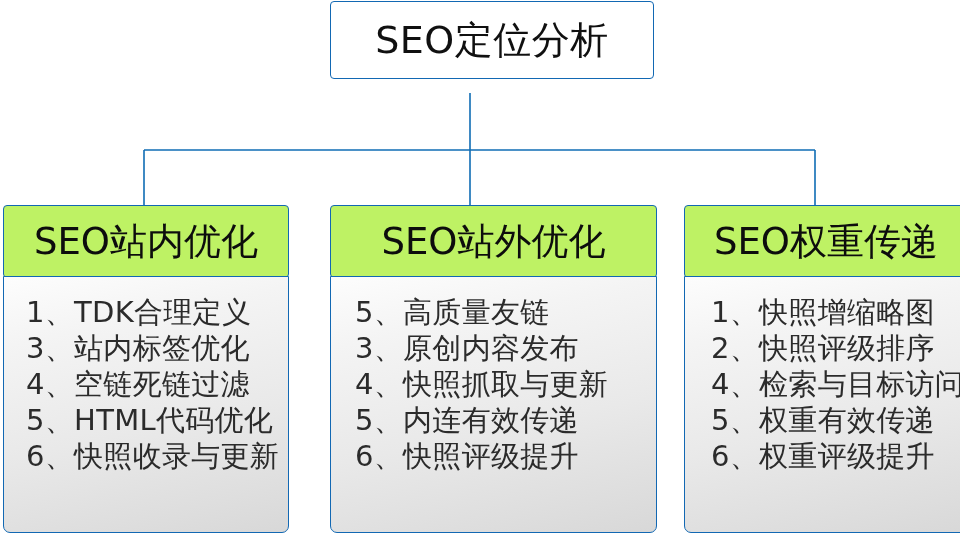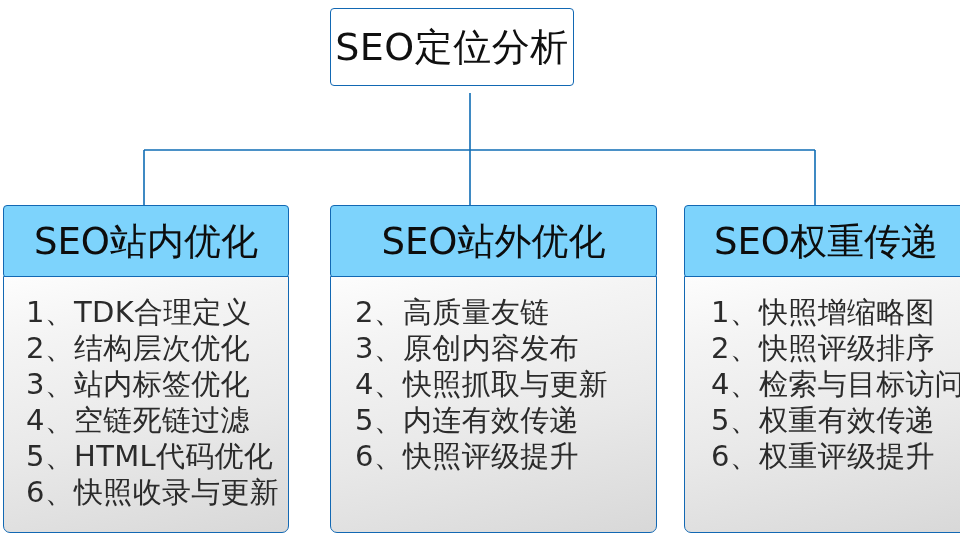--- a/index.html
+++ b/index.html
@@ -29,22 +29,22 @@
     top: 0;
     width: 960px;
     height: 550px;
     pointer-events: none;
   }
 
   
   .root-node {
     position: absolute;
     left: 330px;
-    top: 8px;
-    width: 244px;
+    top: 1px;
+    width: 324px;
     height: 78px;
     box-sizing: border-box;
     border: 1.6px solid #1268b3;
     border-radius: 4px;
     background: #ffffff;
     display: flex;
     align-items: center;
     justify-content: center;
   }
   .root-node .root-label {
@@ -57,21 +57,21 @@
 
   
   .branch {
     position: absolute;
     top: 205px;
   }
   .branch-header {
     box-sizing: border-box;
     border: 1.6px solid #1268b3;
     border-radius: 4px;
-    background: #7dd3fc;
+    background: #bef264;
     height: 73px;
     display: flex;
     align-items: center;
     justify-content: center;
   }
   .branch-header .branch-title {
     font-size: 37px;
     line-height: 1;
     color: #0d0d0d;
     white-space: nowrap;
@@ -131,36 +131,35 @@
     <span class="root-label">SEO定位分析</span>
   </div>
 
   <div class="branch" id="branch-0">
     <div class="branch-header">
       <span class="branch-title">SEO站内优化</span>
     </div>
     <div class="branch-body">
       <ul>
         <li>1、TDK合理定义</li>
-        <li>2、结构层次优化</li>
         <li>3、站内标签优化</li>
         <li>4、空链死链过滤</li>
         <li>5、HTML代码优化</li>
         <li>6、快照收录与更新</li>
       </ul>
     </div>
   </div>
 
   <div class="branch" id="branch-1">
     <div class="branch-header">
       <span class="branch-title">SEO站外优化</span>
     </div>
     <div class="branch-body">
       <ul>
-        <li>2、高质量友链</li>
+        <li>5、高质量友链</li>
         <li>3、原创内容发布</li>
         <li>4、快照抓取与更新</li>
         <li>5、内连有效传递</li>
         <li>6、快照评级提升</li>
       </ul>
     </div>
   </div>
 
   <div class="branch" id="branch-2">
     <div class="branch-header">

